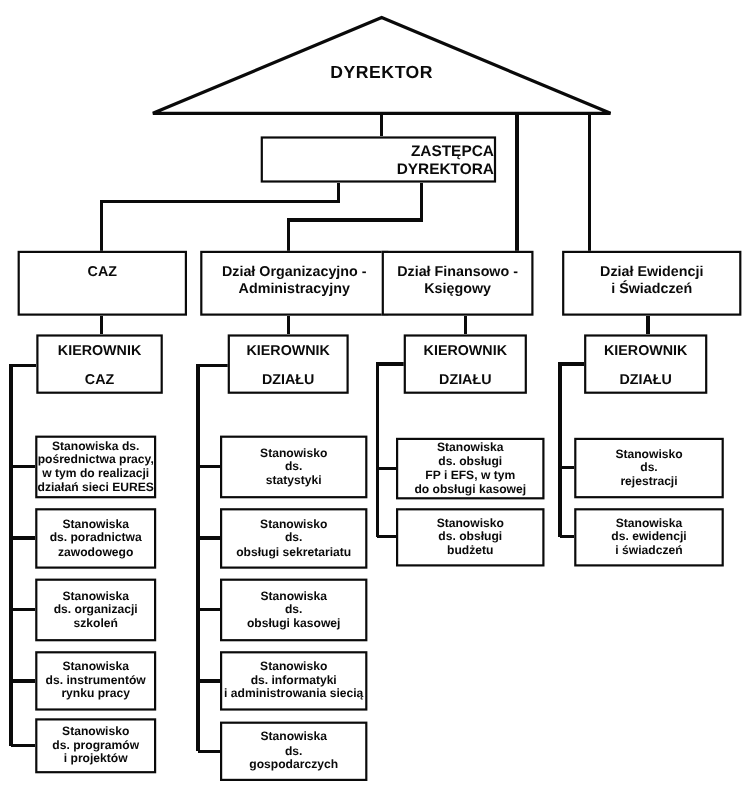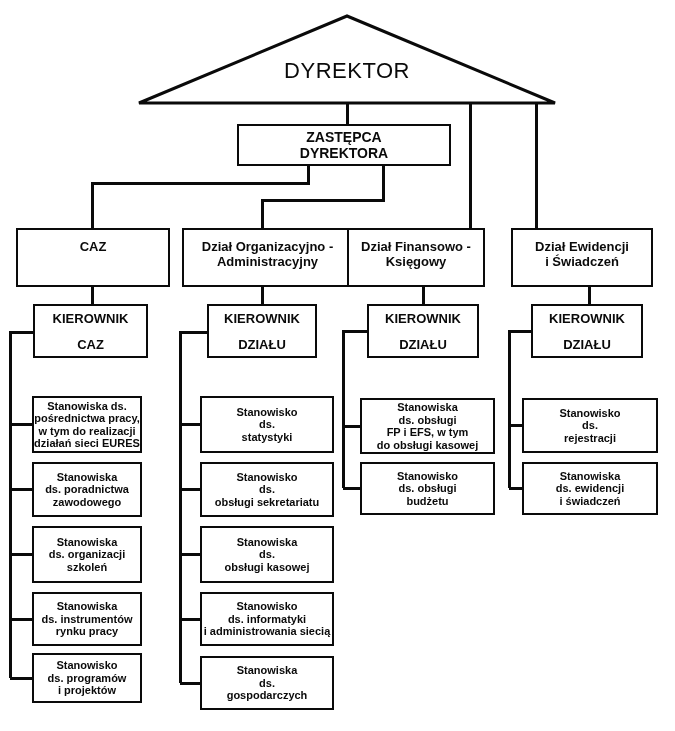--- a/index.html
+++ b/index.html
@@ -16,28 +16,28 @@
     box-sizing:border-box;
     border:2.5px solid #0a0a0a;
     background:#fff;
     display:flex;flex-direction:column;
     align-items:center;justify-content:center;
     text-align:center;font-weight:bold;color:#0a0a0a;
   }
   .box span{display:block;white-space:nowrap;}
   #director-label{
     position:absolute;left:247px;top:58px;width:200px;
-    text-align:center;font-weight:normal;font-size:22px;letter-spacing:.5px;color:#0a0a0a;
+    text-align:center;font-weight:bold;font-size:16px;letter-spacing:.5px;color:#0a0a0a;
   }
-  #deputy{left:237px;top:124px;width:214px;height:42px;font-size:14px;line-height:16px;}
+  #deputy{left:237px;top:124px;width:214px;height:42px;font-size:14px;line-height:16px;align-items:flex-end;}
   .dept{top:228px;height:59px;justify-content:flex-start;padding-top:9px;font-size:13px;line-height:15px;}
   #dept-caz{left:16px;width:154px;}
   #dept-org{left:182px;width:171px;}
   #dept-fin{left:347px;width:138px;}
-  #dept-ewd{left:511px;width:142px;}
+  #dept-ewd{left:511px;width:163px;}
   .manager{top:304px;height:54px;font-size:13px;line-height:15px;gap:11px;}
   #mgr-caz{left:33px;width:115px;}
   #mgr-org{left:207px;width:110px;}
   #mgr-fin{left:367px;width:112px;}
   #mgr-ewd{left:531px;width:112px;}
   .unit{font-size:11px;line-height:12.5px;}
   
   .c1{left:32px;width:110px;}
   #u-c1-0{top:396px;height:57px;}
   #u-c1-1{top:462px;height:55px;}

